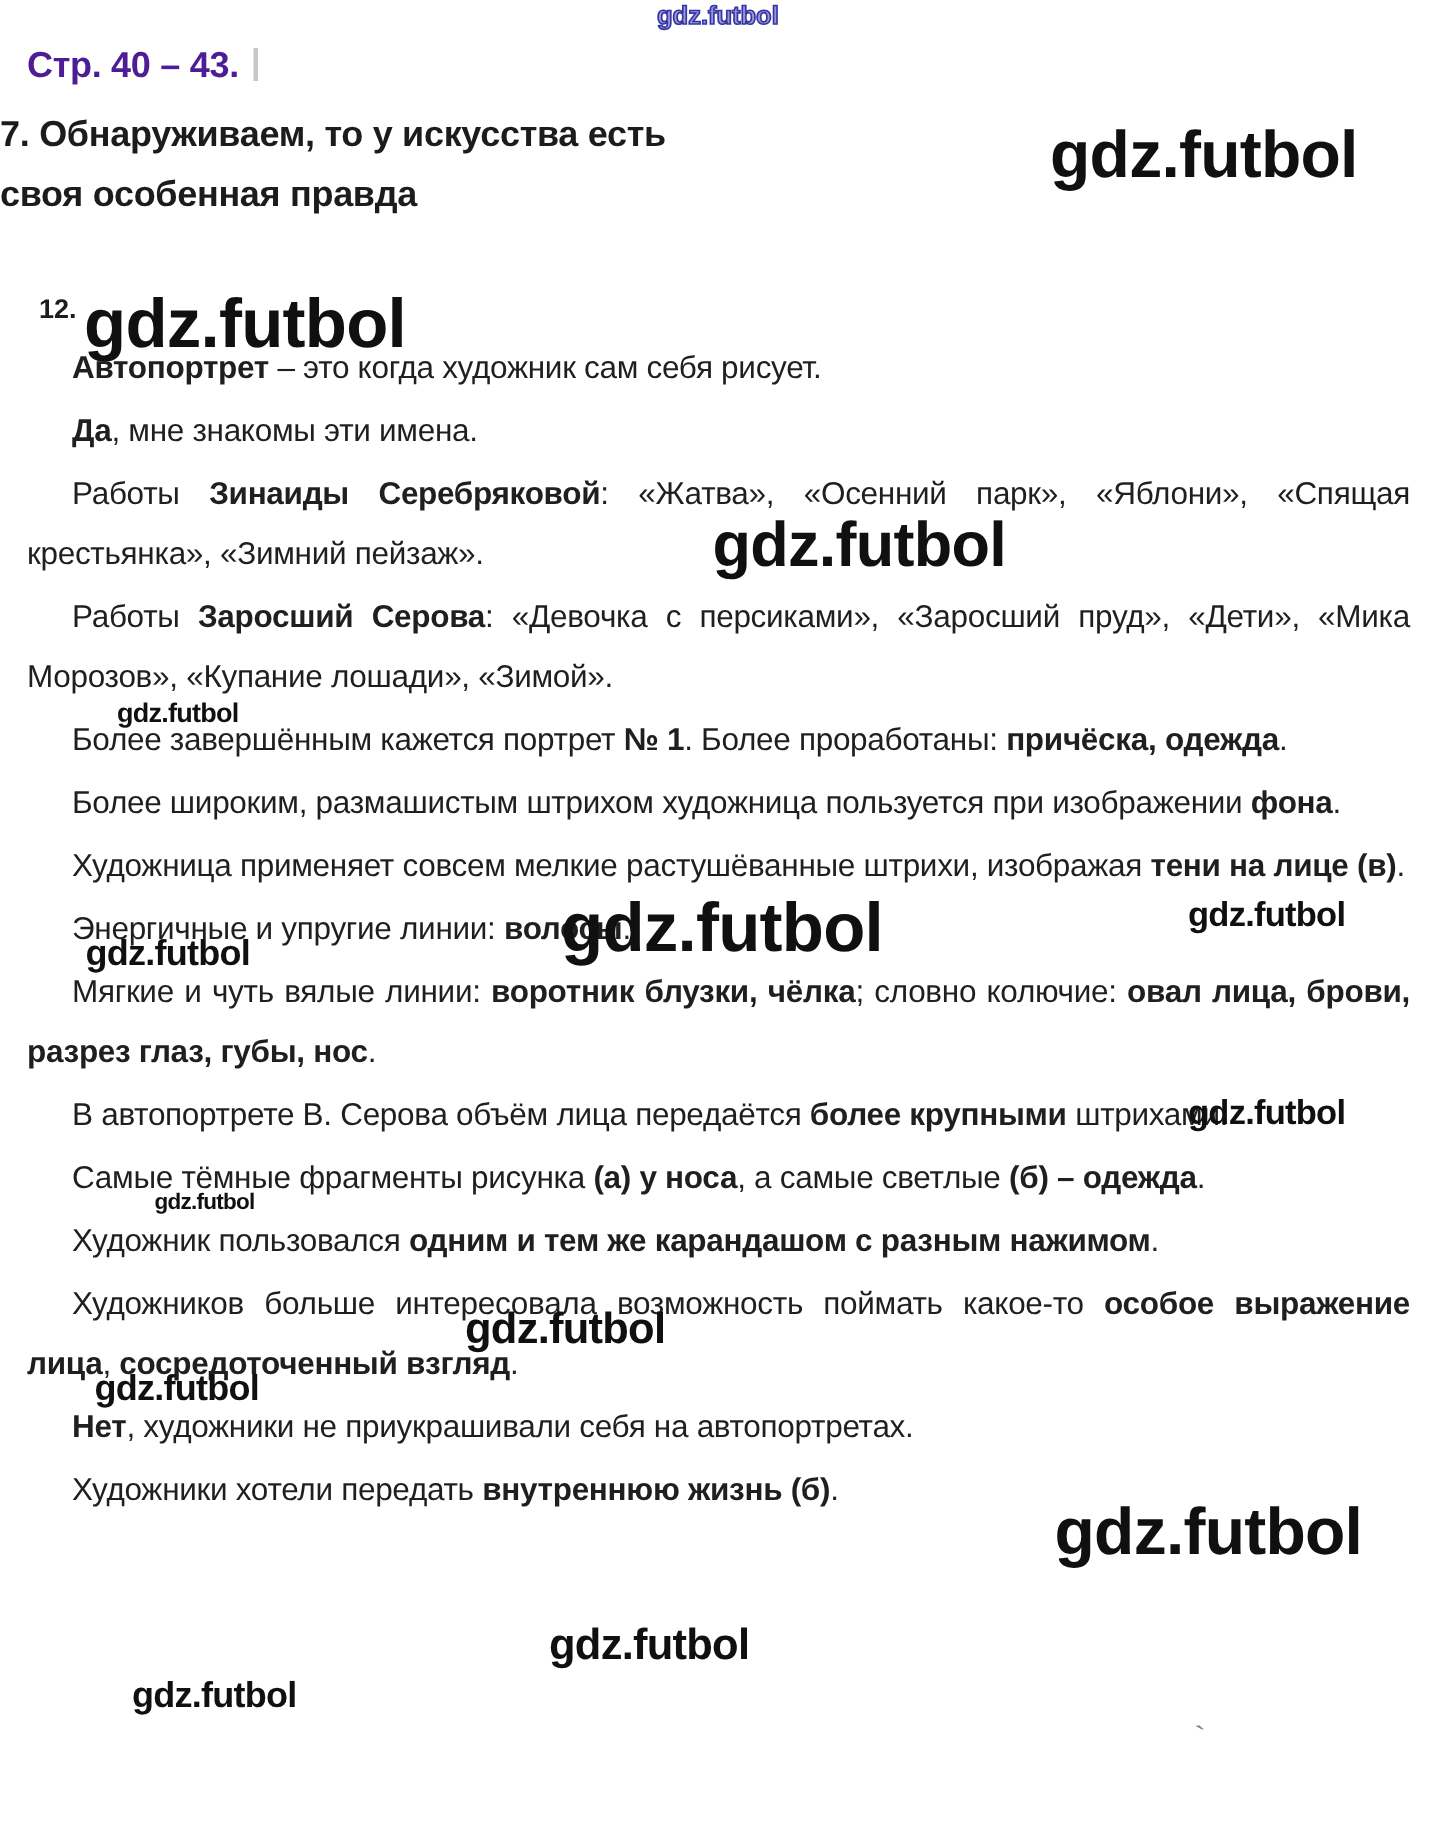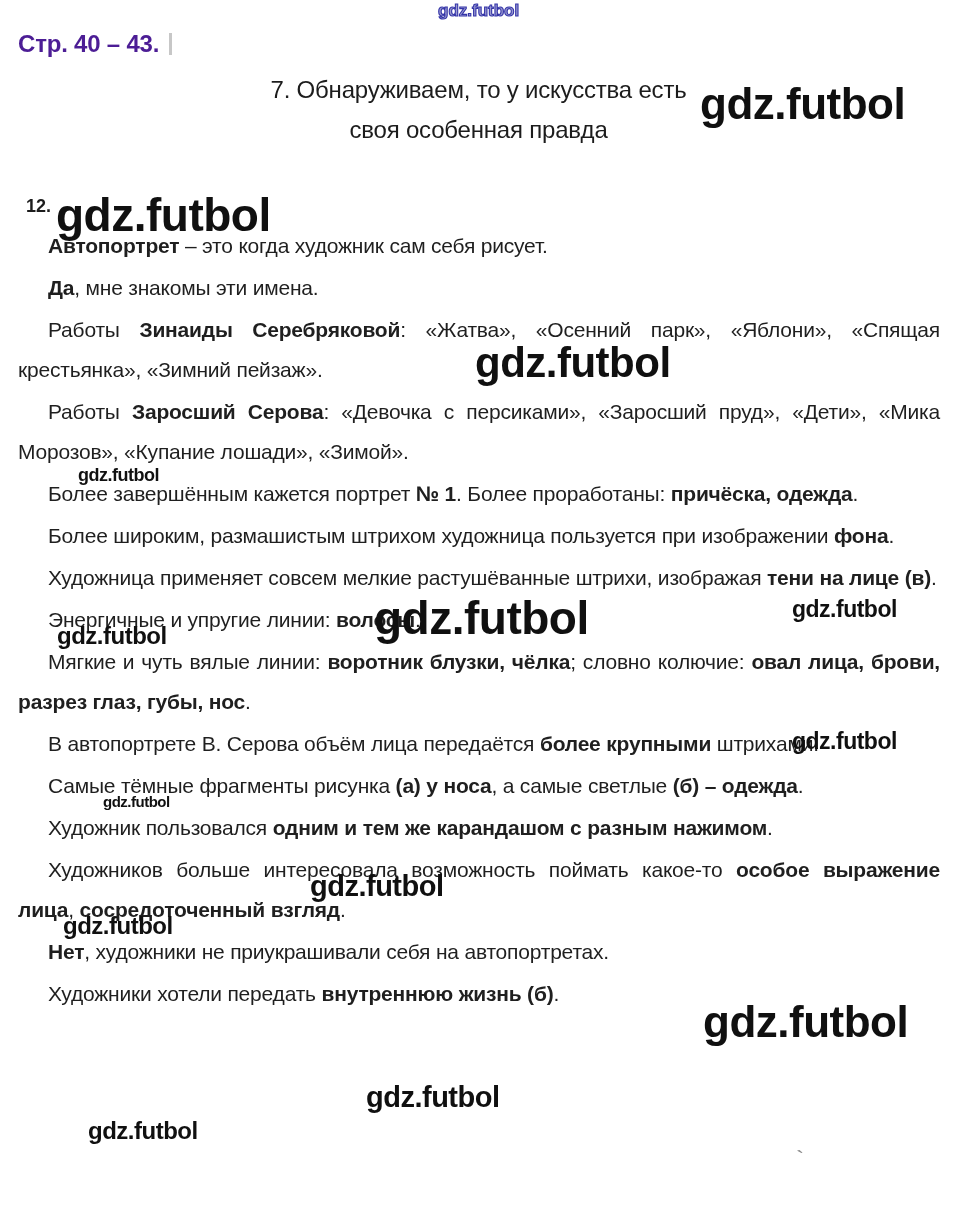--- a/index.html
+++ b/index.html
@@ -20,21 +20,21 @@
     position: absolute; left: 18px; top: 30px;
     font-size: 24px; font-weight: bold; color: #4c1d95;
     letter-spacing: -0.2px;
   }
   .cursor-bar {
     display: inline-block; width: 3px; height: 22px;
     background: #c7c7c7; margin-left: 10px; vertical-align: -3px;
   }
   .heading {
     position: absolute; left: 0; right: 0; top: 70px;
-    text-align: center; font-size: 24px; font-weight: normal;
+    text-align: left; font-size: 24px; font-weight: bold;
     color: #1c1c1c; line-height: 40px; letter-spacing: -0.2px;
   }
   .q-num {
     position: absolute; left: 26px; top: 196px;
     font-size: 18px; font-weight: bold; color: #1c1c1c;
   }
   
   .content {
     position: absolute; left: 18px; top: 226px; width: 922px;
     font-size: 21px; line-height: 40px; letter-spacing: -0.2px;

